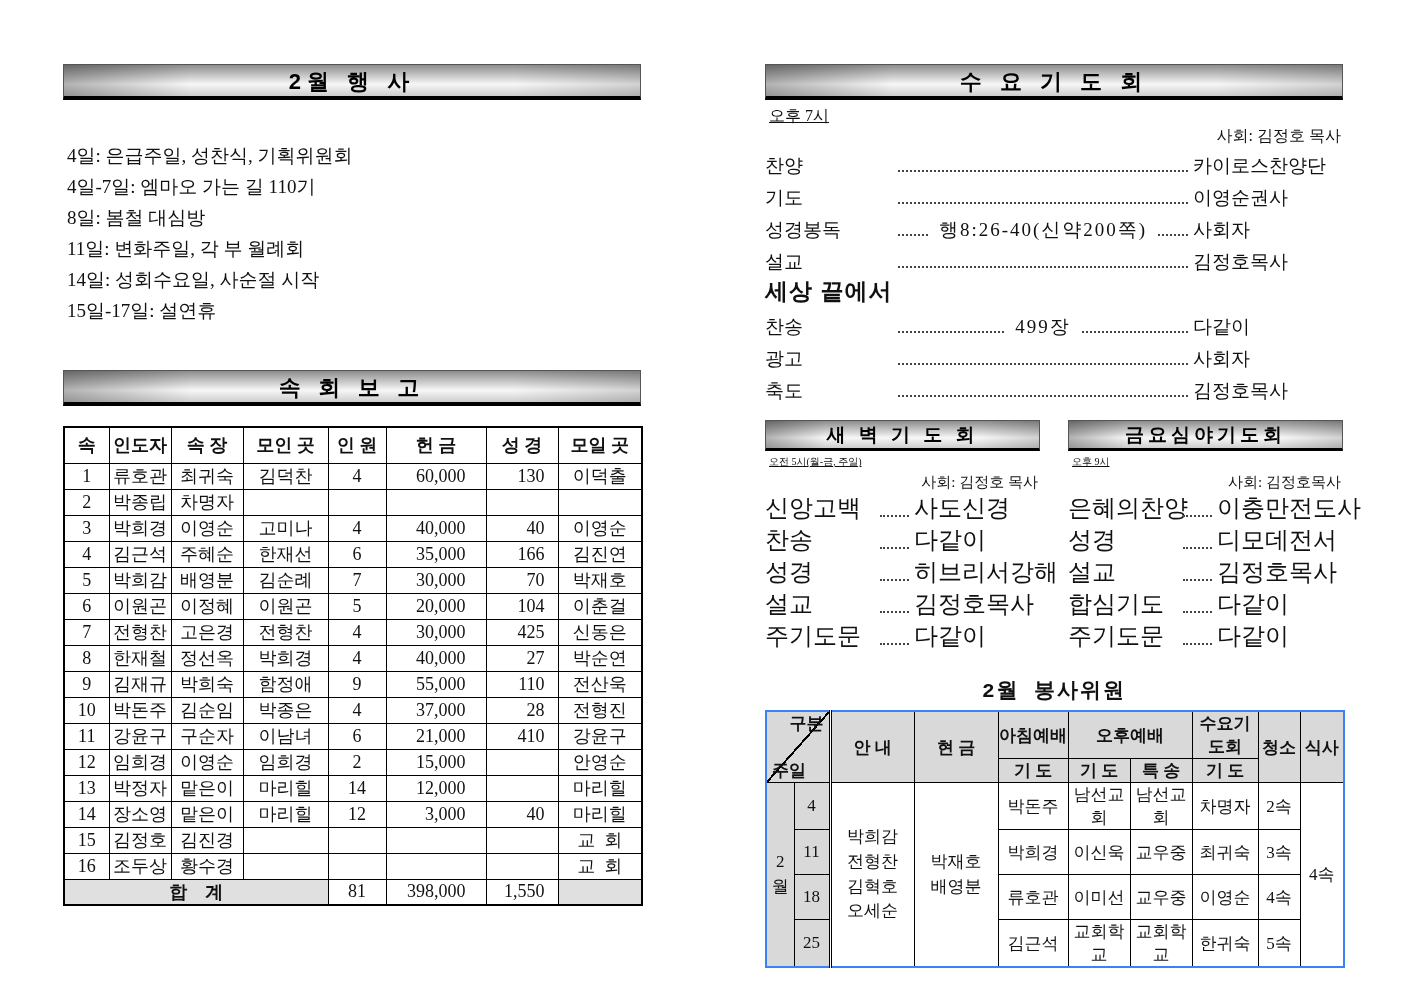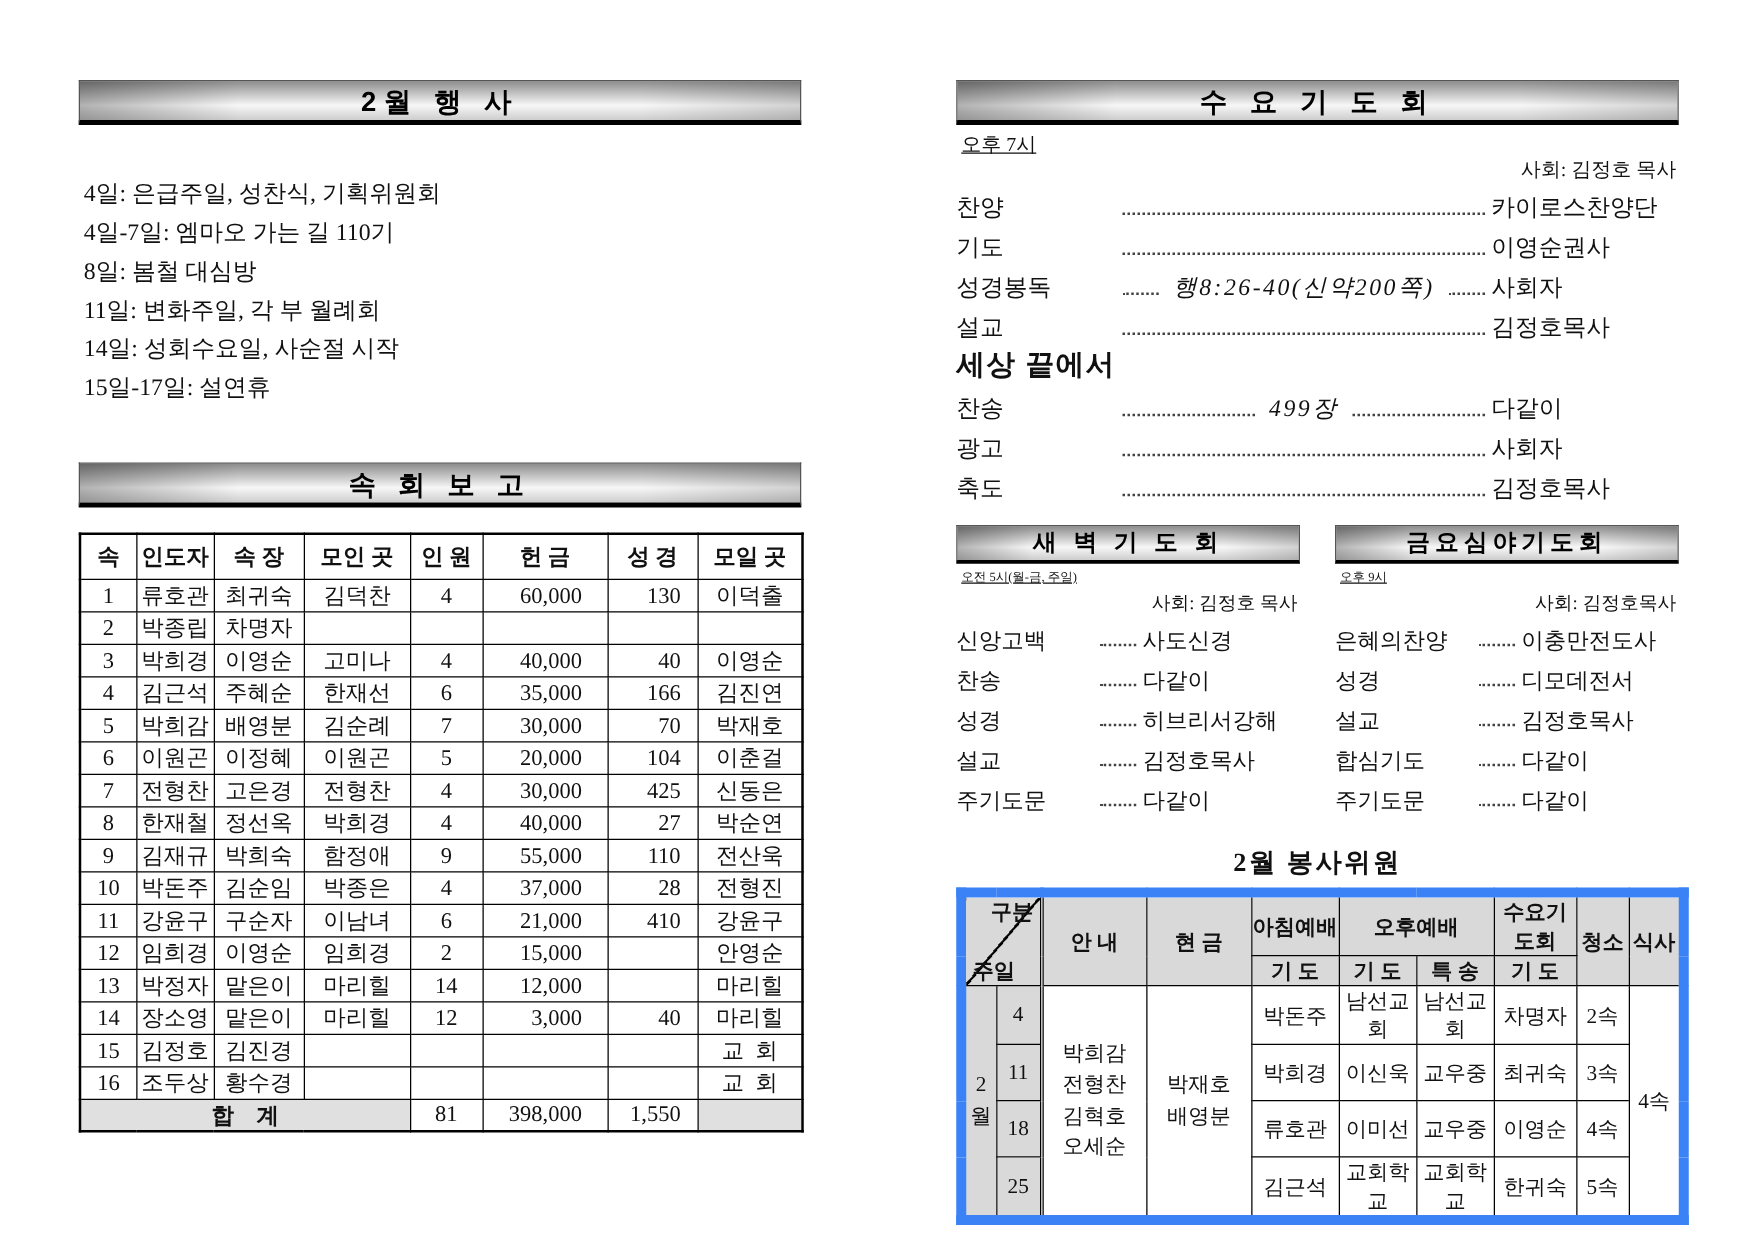--- a/index.html
+++ b/index.html
@@ -44,44 +44,44 @@
   .report td.num2 { text-align:right; padding-right:13px; }
   .report .total-label { background:#e0e0e0; font-weight:bold; }
   .report .total-last  { background:#e0e0e0; }
 
   
   .time-line { margin:6px 0 0 4px; font-size:16px; text-decoration:underline; height:20px; }
   .mc-line   { text-align:right; font-size:16px; height:21px; padding-right:2px; }
   .pline { display:flex; align-items:flex-end; height:32px; font-size:19px; }
   .plabel { display:inline-block; width:128px; text-align-last:justify; white-space:nowrap; }
   .pvalue { display:inline-block; width:150px; text-align-last:justify; white-space:nowrap; }
-  .pmid   { padding:0 6px; letter-spacing:2px; white-space:nowrap;font-style:italic; }
+  .pmid   { padding:0 6px; letter-spacing:2px; white-space:nowrap; }
   .leader { flex:1; border-bottom:2px dotted #444; margin:0 5px 7px 5px; min-width:18px; }
   .sermon-title {
     height:33px; line-height:33px; text-align:left;
     font-family:"Liberation Sans","DejaVu Sans",sans-serif;
     font-weight:bold; font-size:23px; letter-spacing:1px;
   }
 
   
   .subcols { display:flex; gap:28px; margin-top:16px; }
   .subcol { width:275px; }
-  .subcol .pline { font-size:18px; height:32px;font-family:Liberation Mono, monospace; }
+  .subcol .pline { font-size:24px; height:32px;font-family:Liberation Mono, monospace; }
   .subcol .plabel { width:110px; }
   .subcol .pvalue { width:126px; }
   .subcol .time-line { font-size:10px; margin-top:4px; height:18px; }
   .subcol .mc-line { font-size:15px; height:19px; }
 
   
   .committee-title {
     margin-top:24px; text-align:center;
-    font-family:Liberation Serif, serif;
+    font-family:Liberation Mono, monospace;
     font-weight:bold; font-size:21px; letter-spacing:2px; height:30px;
   }
-  .committee { margin-top:4px; border:8px solid #3b82f6; }
+  .committee { margin-top:4px; border:2px solid #3b82f6; }
   .committee td {
     border:1px solid #000; text-align:center; font-size:17px; overflow:hidden;
   }
   .committee .hcell { background:#d9d9d9; font-weight:bold; height:22px; }
   .committee .graycell { background:#d9d9d9; }
   .committee tr.data td { height:45px; }
   .committee .pre { white-space:pre-line; line-height:1.45; font-size:17px; }
   .corner {
     background:
       linear-gradient(to bottom right,

